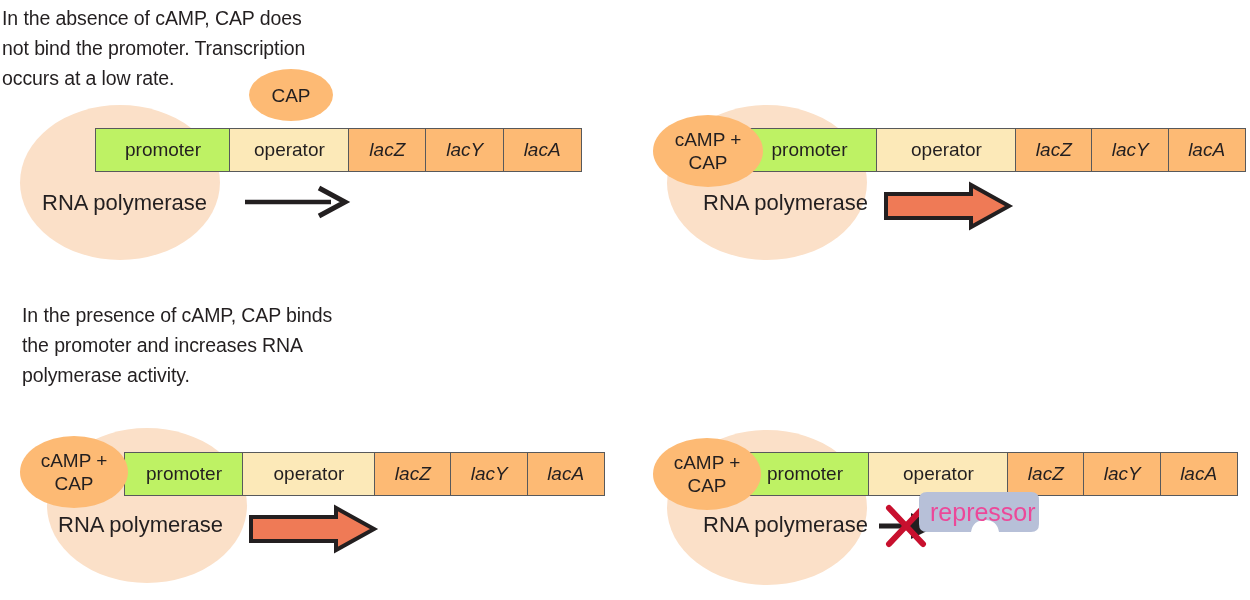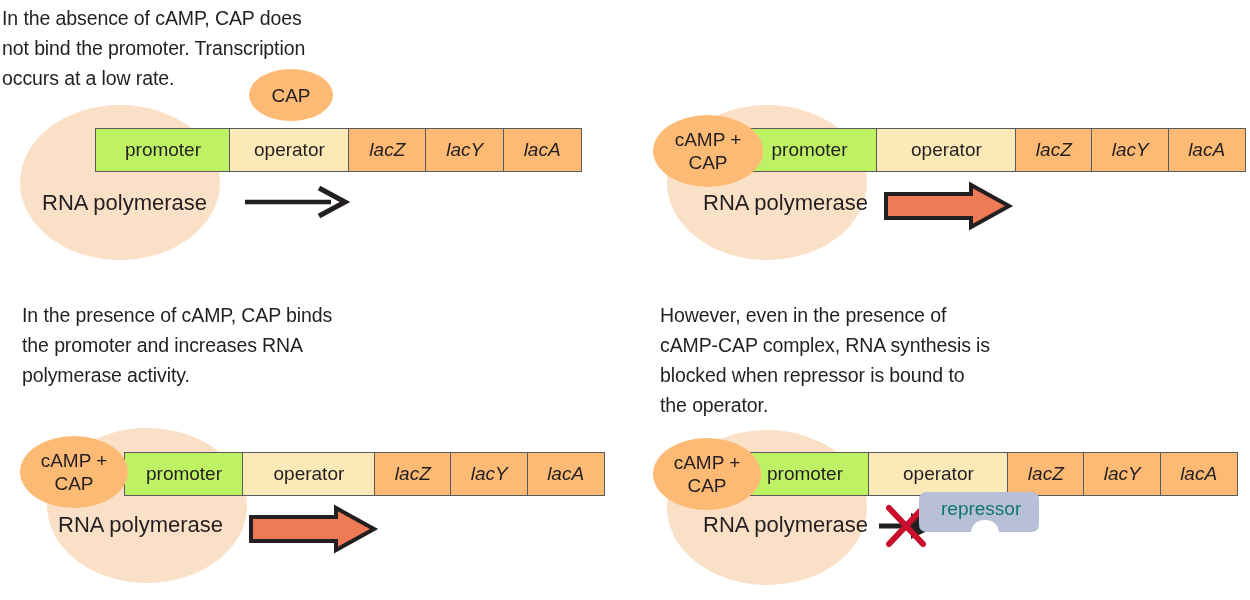--- a/index.html
+++ b/index.html
@@ -108,24 +108,23 @@
   
   .repressor {
     position: absolute;
     z-index: 5;
     font-size: 19px;
     color: #231f20;
   }
   .repressor-label {
     position: absolute;
     z-index: 6;
-    font-size: 19px;
+    font-size: 25px;
     white-space: nowrap;
-    color: #0f766e;
-    margin-left: 11px;
+    color: #ec4899;
   }
 </style>
 </head>
 <body>
 
 <div class="panel" id="panel-1">
 
   <div class="caption" style="left:2px; top:3px; width:420px;">In the absence of cAMP, CAP does
 not bind the promoter. Transcription
 occurs at a low rate.</div>
@@ -242,24 +241,20 @@
 
     <svg class="arrow-svg" style="left:228px; top:215px;" width="130" height="48" viewBox="0 0 130 48">
       <path d="M3,12 L88,12 L88,3 L126,24 L88,45 L88,36 L3,36 Z" fill="#ef7a56" stroke="#231f20" stroke-width="4" stroke-linejoin="miter"></path>
     </svg>
 
   </div>
 </div>
 
 <div class="panel" id="panel-4">
 
-  <div class="caption" style="left:35px; top:10px; width:440px;">However, even in the presence of
-cAMP-CAP complex, RNA synthesis is
-blocked when repressor is bound to
-the operator.</div>
 
   <div class="figure">
 
     <div class="rnap-blob" style="left:42px; top:140px; width:200px; height:155px;"></div>
 
     <div class="cap-oval" style="left:28px; top:148px; width:108px; height:72px;">
       <span style="white-space:pre-line;">cAMP +
 CAP</span>
     </div>
 

